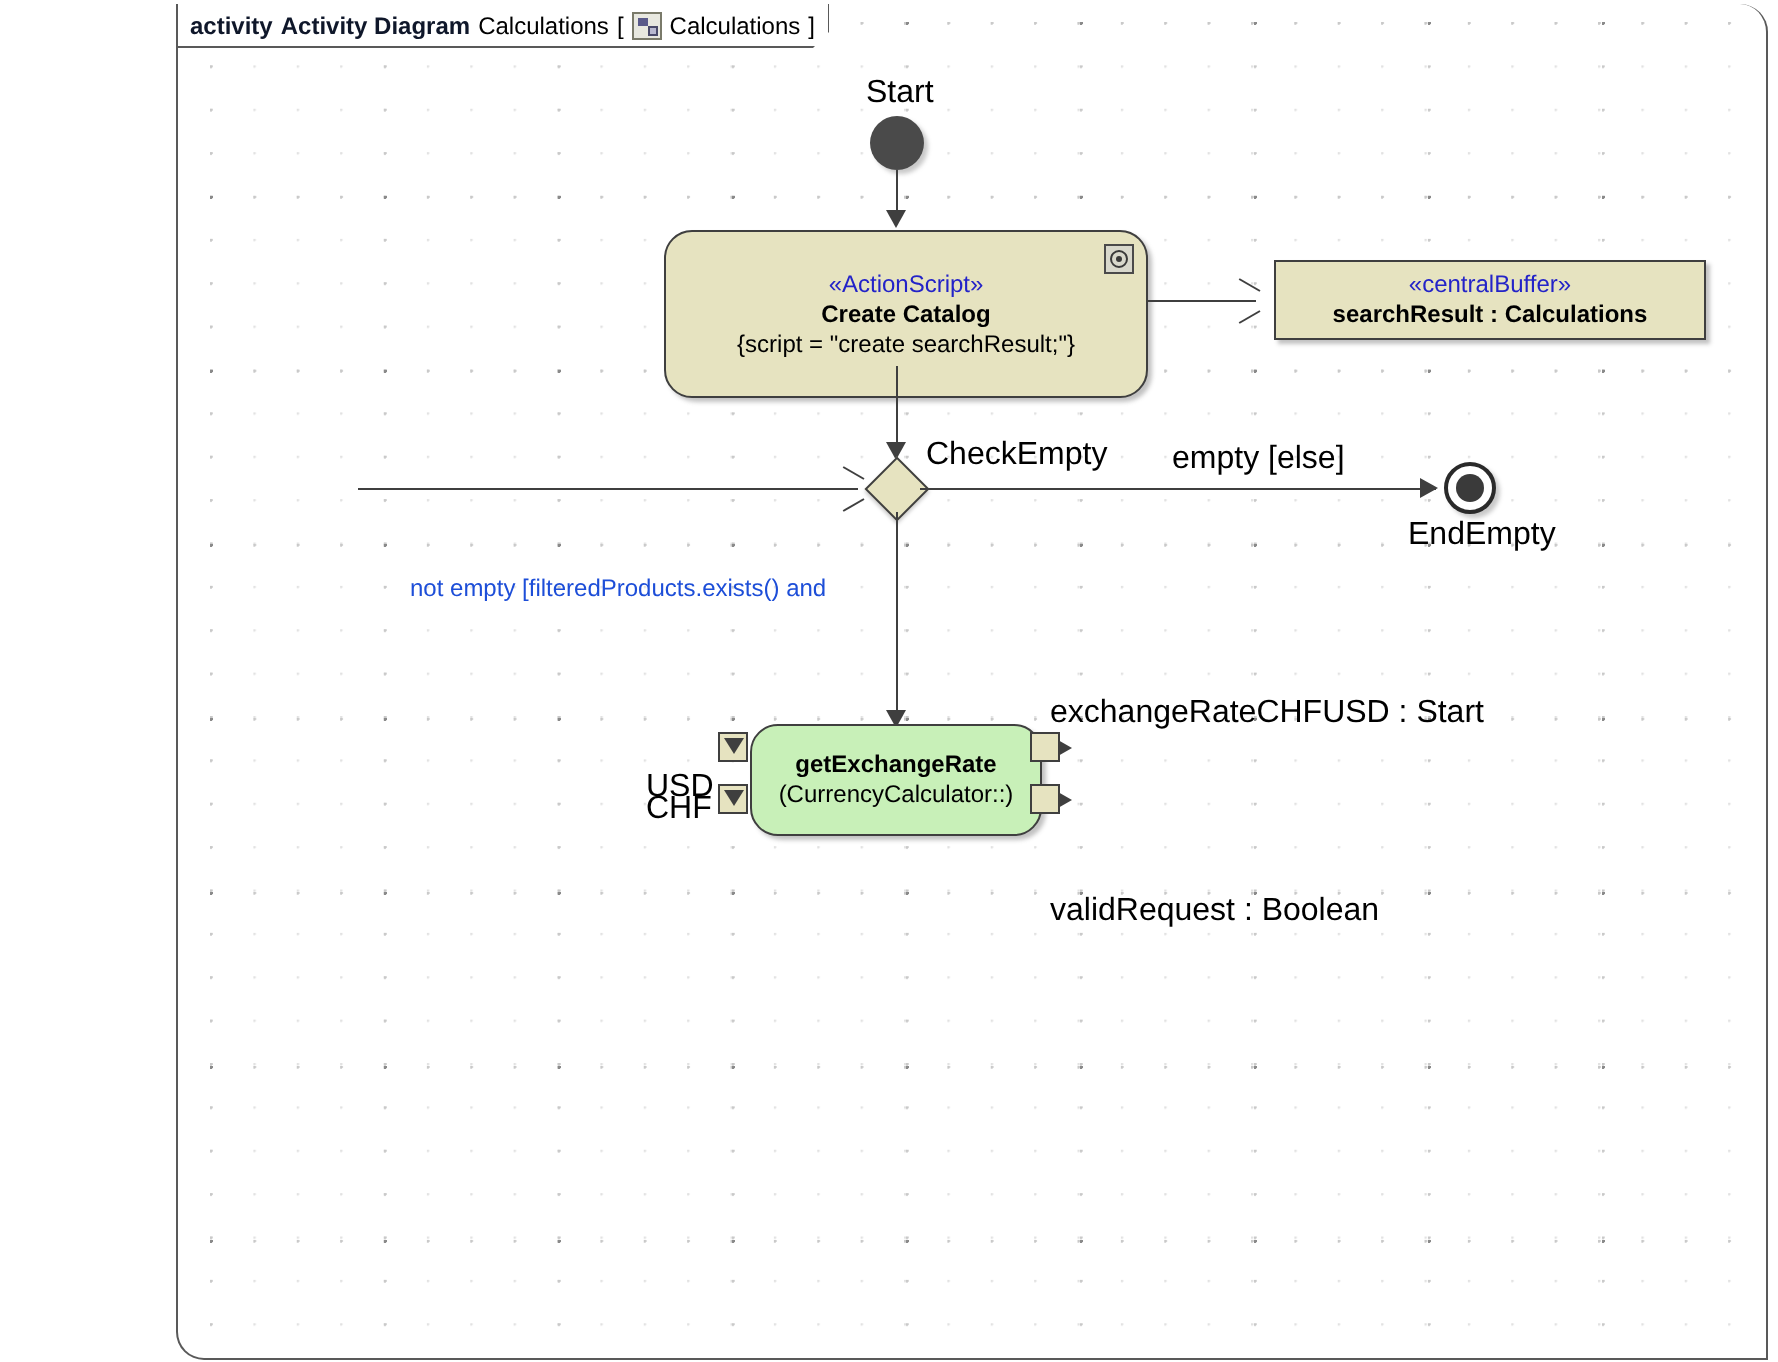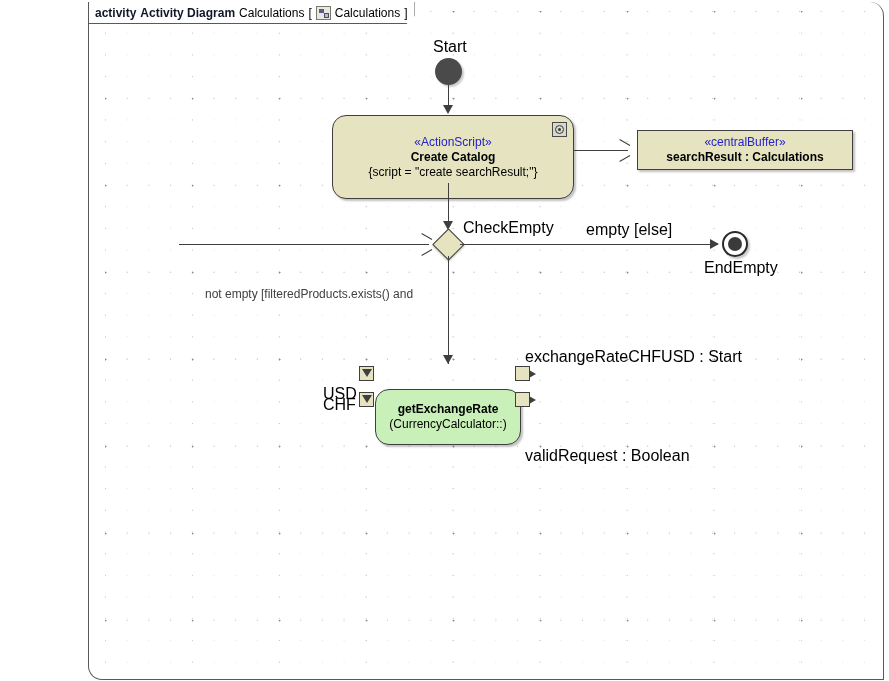--- a/index.html
+++ b/index.html
@@ -193,21 +193,20 @@
   .call-node {
     background: #c8f0b8;
     border: 1px solid #3f3f3f;
     border-radius: 14px;
     box-shadow: 2px 2px 2px rgba(120,120,120,0.45);
     display: flex;
     flex-direction: column;
     align-items: center;
     justify-content: center;
     z-index: 3;
-    margin-top: 27px;
   }
 
   
   .pin {
     position: absolute;
     width: 15px;
     height: 15px;
     background: #e6e3c0;
     border: 1px solid #3f3f3f;
     box-sizing: border-box;
@@ -321,21 +320,21 @@
   .label {
     position: absolute;
     font-size: 16px;
     color: #000;
     line-height: 15px;
     white-space: nowrap;
   }
   .label-multiline {
     position: absolute;
     font-size: 12px;
-    color: #404040;
+    color: #1d4ed8;
     line-height: 16px;
     text-align: center;
     white-space: nowrap;
   }
 </style>
 </head>
 <body>
 
 <div id="canvas">
 

